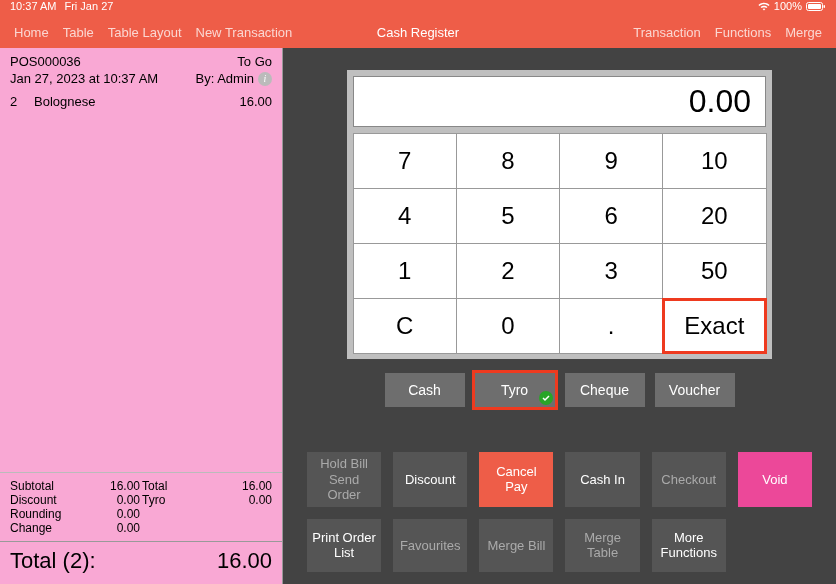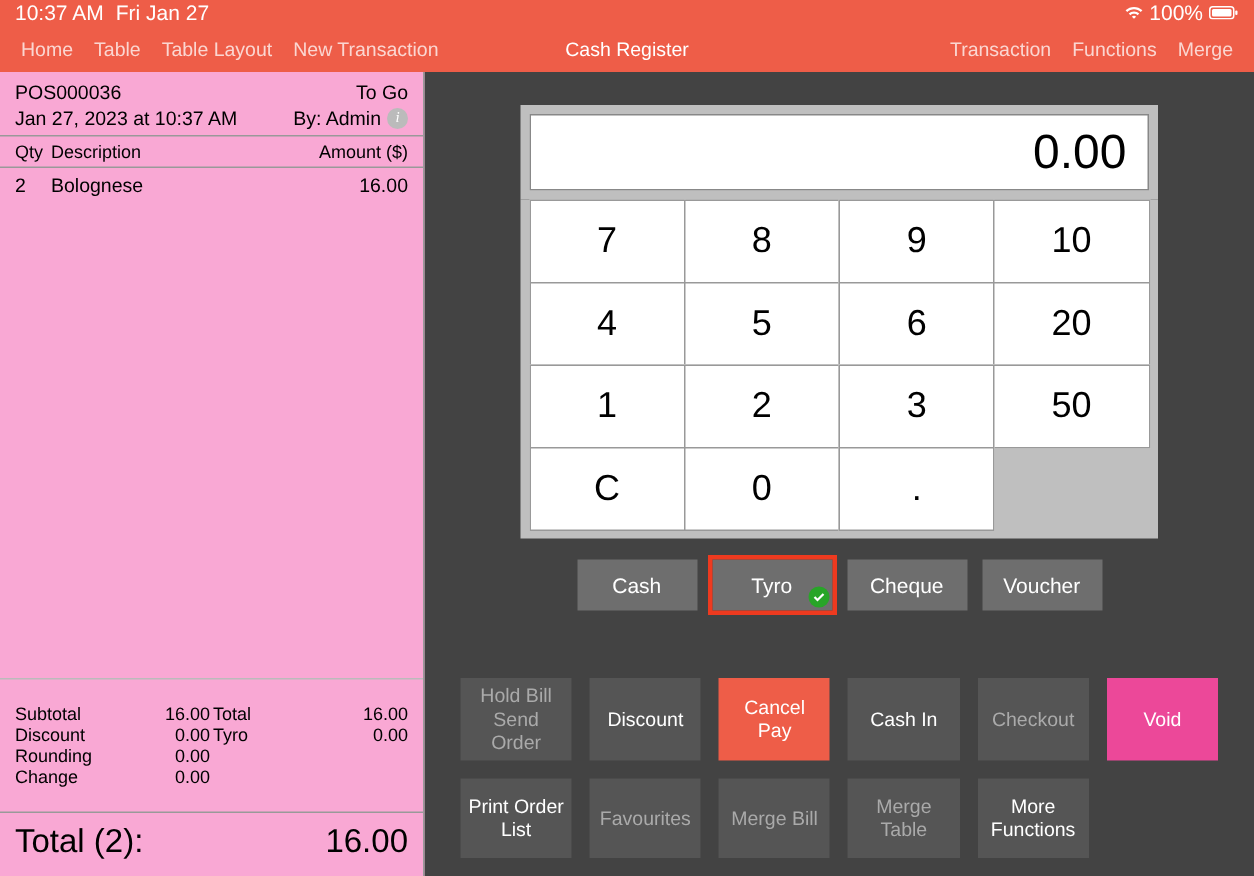--- a/index.html
+++ b/index.html
@@ -1,19 +1,19 @@
 <!DOCTYPE html>
 <html><head>
 <meta charset="utf-8">
 <style>
   * { box-sizing: border-box; margin: 0; padding: 0; font-family: -apple-system, Helvetica, Arial, sans-serif; }
   html, body { width: 836px; height: 584px; overflow: hidden; background: #434343; }
   
   
-  .status-bar { height: 16px; background: #ee5d48; color: #fff; display: flex; align-items: center; padding: 0 10px; font-size: 14px; font-weight: 500; }
+  .status-bar { height: 16px; background: #ee5d48; color: #fff; display: flex; align-items: flex-start; padding: 0 10px; font-size: 11px; font-weight: 500; }
   .status-left { display: flex; gap: 8px; }
   .status-right { margin-left: auto; display: flex; align-items: center; gap: 4px; }
   .wifi-icon svg, .battery-icon svg { display: block; }
   
   
   .top-nav { height: 32px; background: #ee5d48; display: flex; align-items: center; padding: 0 14px; color: #fff; font-size: 13px; }
   .nav-left { display: flex; gap: 14px; color: rgba(255,255,255,0.75); }
   .nav-title { position: absolute; left: 50%; transform: translateX(-50%); font-weight: 500; }
   .nav-right { margin-left: auto; display: flex; gap: 14px; color: rgba(255,255,255,0.75); }
   .nav-item { cursor: pointer; }
@@ -26,21 +26,21 @@
   .receipt-header { padding: 6px 10px 4px 10px; }
   .rh-row { display: flex; justify-content: space-between; align-items: center; }
   .rh-row2 { margin-top: 2px; }
   .info-icon { display:inline-flex; width:14px; height:14px; background:#bbb; border-radius:50%; color:#fff; align-items:center; justify-content:center; font-size:10px; margin-left:4px; font-style: italic; font-family: Georgia, serif;}
   .col-head { display: flex; border-top: 1px solid #999; border-bottom: 1px solid #999; padding: 3px 10px; font-size: 12px; }
   .col-qty { width: 24px; }
   .col-desc { flex: 1; }
   .col-amt { text-align: right; width: 80px;}
   .lines { flex: 1; padding: 4px 10px; }
   .line { display: flex; font-size: 13px; }
-  .summary { padding: 16px 10px; border-top: 1px solid #bbb; font-size: 12px; }
+  .summary { padding: 6px 10px; border-top: 1px solid #bbb; font-size: 12px; }
   .sum-row { display: flex; }
   .sum-label { width: 70px; }
   .sum-val { width: 60px; text-align: right; }
   .sum-gap { flex:1; display:flex; justify-content:flex-end; gap:0;}
   .sum-right-pair { display:flex; width:130px; }
   .sum-right-label { flex:1; }
   .sum-right-val { width:55px; text-align:right; }
   .total-row { border-top: 1px solid #999; padding: 6px 10px 10px 10px; display:flex; justify-content: space-between; align-items: baseline; font-size: 22px; }
   
   
@@ -118,25 +118,20 @@
         <span>POS000036</span>
         <span>To Go</span>
       </div>
       <div class="rh-row rh-row2">
         <span>Jan 27, 2023 at 10:37 AM</span>
         <span style="display:flex;align-items:center;">
           <span>By: Admin</span>
           <span class="info-icon">i</span>
         </span>
       </div>
-    </div>
-    <div class="col-head">
-      <span class="col-qty">Qty</span>
-      <span class="col-desc">Description</span>
-      <span class="col-amt">Amount ($)</span>
     </div>
     <div class="lines">
       <div class="line">
         <span class="col-qty">2</span>
         <span class="col-desc">Bolognese</span>
         <span class="col-amt">16.00</span>
       </div>
     </div>
     <div class="summary">
       <div class="sum-row">
@@ -190,20 +185,21 @@
       <div class="key">5</div>
       <div class="key">6</div>
       <div class="key">20</div>
       <div class="key">1</div>
       <div class="key">2</div>
       <div class="key">3</div>
       <div class="key">50</div>
       <div class="key">C</div>
       <div class="key">0</div>
       <div class="key">.</div>
+      <div class="key highlight">Exact</div>
     </div>
     <div class="pay-methods">
       <div class="pm">Cash</div>
       <div class="pm highlight">
         <span>Tyro</span>
         <span class="check-badge">
               <svg width="8" height="8" viewBox="0 0 8 8">
                 <path d="M1 4 L3 6 L7 2" stroke="#fff" stroke-width="1.5" fill="none"></path>
               </svg>
             </span>

